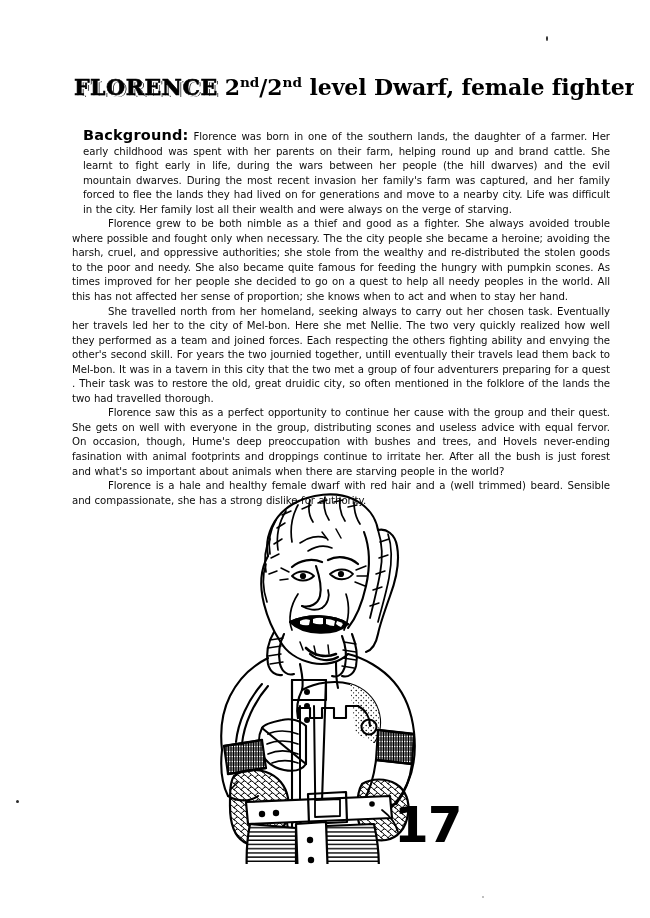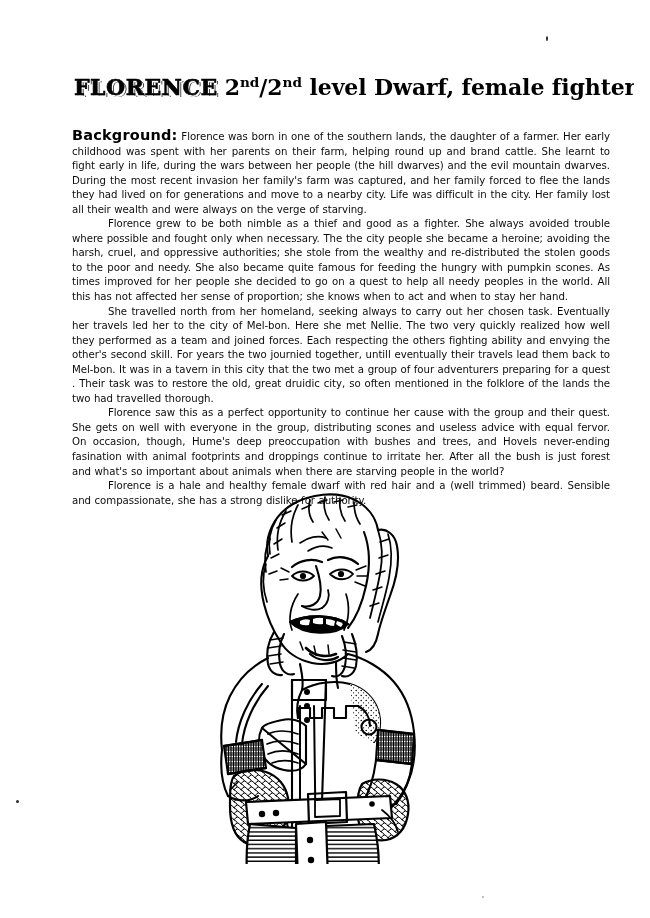--- a/index.html
+++ b/index.html
@@ -68,20 +68,21 @@
     text-align: justify;
     letter-spacing: -0.06px;
     word-spacing: 0.4px;
   }
   .body-col p {
     margin: 0 0 0 0;
     text-indent: 36px;
   }
   .body-col p.first {
     text-indent: 0;
+    margin-left: 11px;
   }
   .heading-inline {
     font-size: 14.5px;
     font-weight: 700;
     letter-spacing: 0.2px;
     color: #000;
   }
 
   
   .page-number {
@@ -356,18 +357,19 @@
         <path d="M88 298 L80 306" stroke-width="1.6"></path>
       </g>
 
       <g fill="none" stroke="#000" stroke-width="2.4" stroke-linecap="round">
         <path d="M188 460 q8 -4 8 3 q0 5 -8 4 q10 -1 10 6 q0 6 -10 3"></path>
         <path d="M200 462 q8 -5 9 2 q0 6 -7 8 q9 -2 10 4"></path>
       </g>
     </svg>
   </div>
 
+  <div class="page-number">17</div>
 
   <div class="speck" style="left:546px;top:36px;width:2px;height:5px;"></div>
   <div class="speck" style="left:16px;top:800px;width:3px;height:3px;"></div>
   <div class="speck" style="left:482px;top:896px;width:2px;height:2px;opacity:.4;"></div>
 
 </div>
 
 </body></html>

